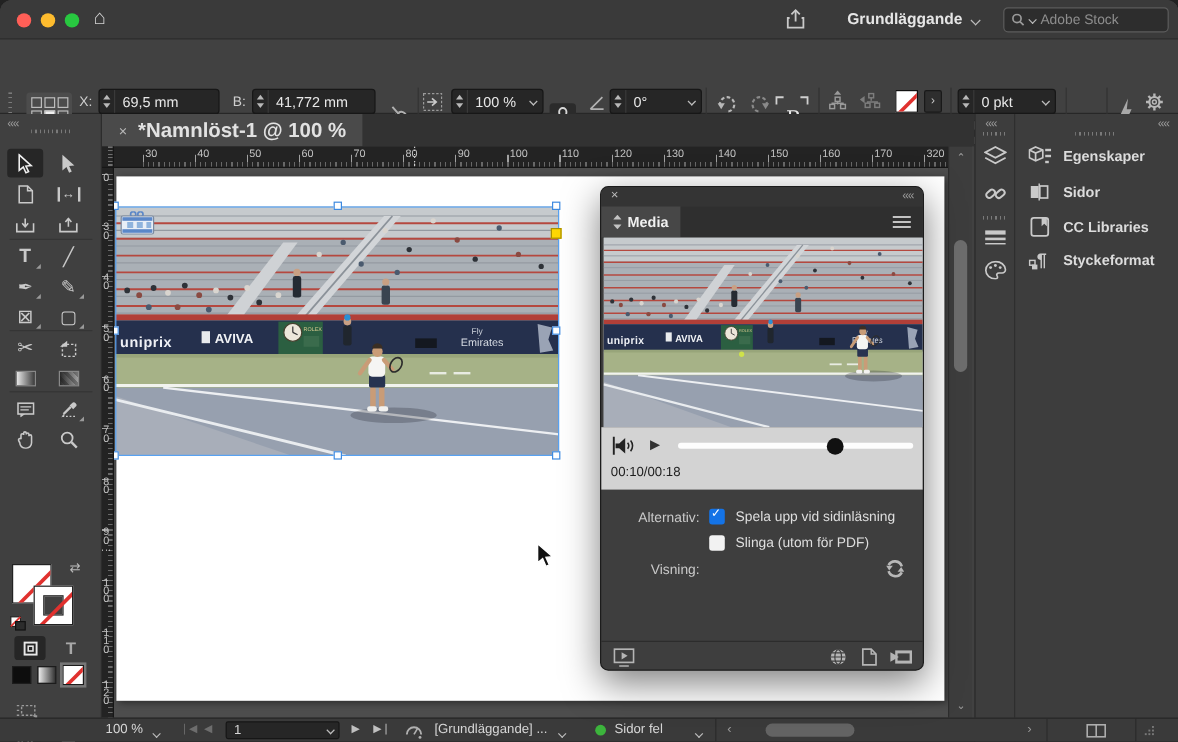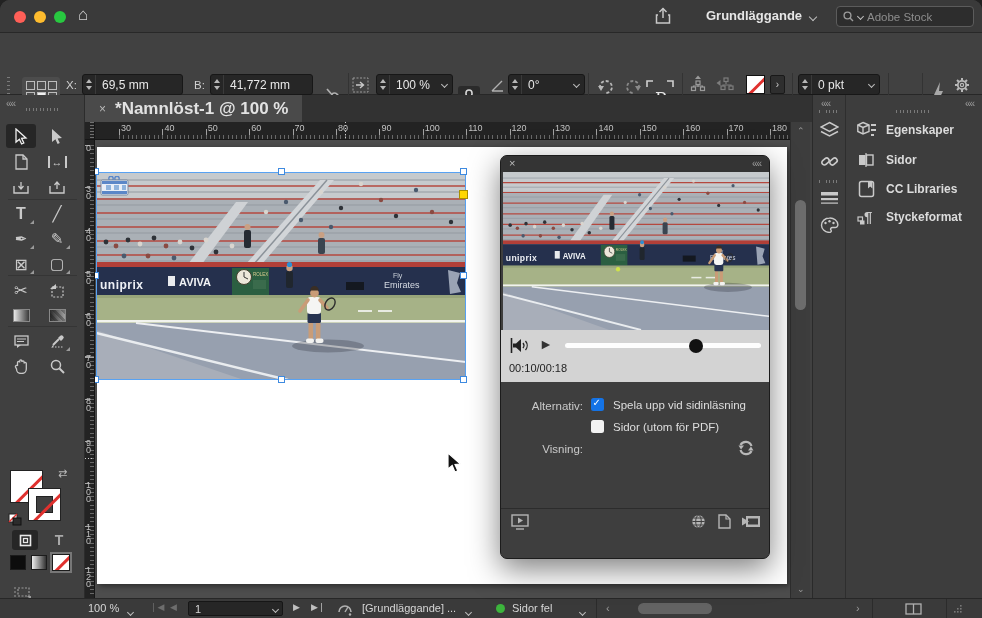--- a/index.html
+++ b/index.html
@@ -742,21 +742,21 @@
       <span class="hnum" style="left: 243px;">80</span>
       <span class="hnum" style="left: 286.4px;">90</span>
       <span class="hnum" style="left: 329.8px;">100</span>
       <span class="hnum" style="left: 373.2px;">110</span>
       <span class="hnum" style="left: 416.6px;">120</span>
       <span class="hnum" style="left: 460px;">130</span>
       <span class="hnum" style="left: 503.4px;">140</span>
       <span class="hnum" style="left: 546.8px;">150</span>
       <span class="hnum" style="left: 590.2px;">160</span>
       <span class="hnum" style="left: 633.6px;">170</span>
-      <span class="hnum" style="left: 677px;">180</span>
+      <span class="hnum" style="left: 677px;">320</span>
     </div>
   <div id="v-ruler">
       <div id="v-marker"></div>
       <span class="vnum" style="top: 5px;">0</span>
       <span class="vnum" style="top: 46px;">3
 0</span>
       <span class="vnum" style="top: 88.3px;">4
 0</span>
       <span class="vnum" style="top: 130.6px;">5
 0</span>
@@ -820,20 +820,30 @@
     <span class="scr-chev" style="top:4px">⌃</span>
     <div class="thumb"></div>
     <span class="scr-chev" style="bottom:4px">⌄</span>
   </div>
 
   <div id="media">
     <div id="media-head">
       <span class="x">×</span>
       <span class="cc coll" style="position:absolute;right:8px;top:2px">««</span>
     </div>
+    <div id="media-tabs">
+      <div id="media-tab">
+        <svg width="7" height="12" viewBox="0 0 7 12">
+            <polygon points="3.5,0 7,4 0,4" fill="#c3c3c3"></polygon>
+            <polygon points="3.5,12 7,8 0,8" fill="#c3c3c3"></polygon>
+          </svg>
+        <span class="t">Media</span>
+      </div>
+      <span id="media-menu"></span>
+    </div>
     <div id="media-preview">
       <svg width="266" height="158" viewBox="0 0 370 208" preserveAspectRatio="none">
         <use href="#tennis-bg"></use>
         <use href="#tennis-player" transform="translate(300,150) scale(0.92)"></use>
         <circle cx="160" cy="128" r="3" fill="#cfe24a"></circle>
       </svg>
     </div>
     <div id="media-transport">
       <span id="mt-speaker">
         <svg width="22" height="17" viewBox="0 0 22 17">
@@ -846,21 +856,21 @@
       <div id="mt-track">
         <span id="mt-knob"></span>
       </div>
       <span id="mt-time">00:10/00:18</span>
     </div>
     <div id="media-opts">
       <span class="opt-lbl" style="left:0;top:18px">Alternativ:</span>
       <span class="cbx on" style="left:90px;top:16px"></span>
       <span class="opt-text" style="left:112px;top:17px">Spela upp vid sidinläsning</span>
       <span class="cbx" style="left:90px;top:38px"></span>
-      <span class="opt-text" style="left:112px;top:39px">Sidor (utom för PDF)</span>
+      <span class="opt-text" style="left:112px;top:39px">Slinga (utom för PDF)</span>
       <span class="opt-lbl" style="left:0;top:61px">Visning:</span>
       <span style="position:absolute;left:236px;top:57px">
         <svg width="18" height="18" viewBox="0 0 18 18">
             <g fill="none" stroke="#b8b8b8" stroke-width="2.2">
               <path d="M14.5,7 a6,6 0 0 0 -11,-1"></path>
               <path d="M3.5,11 a6,6 0 0 0 11,1"></path>
             </g>
             <polygon points="1.5,6.5 7,6.5 4,10.5" fill="#b8b8b8"></polygon>
             <polygon points="16.5,11.5 11,11.5 14,7.5" fill="#b8b8b8"></polygon>
           </svg>

